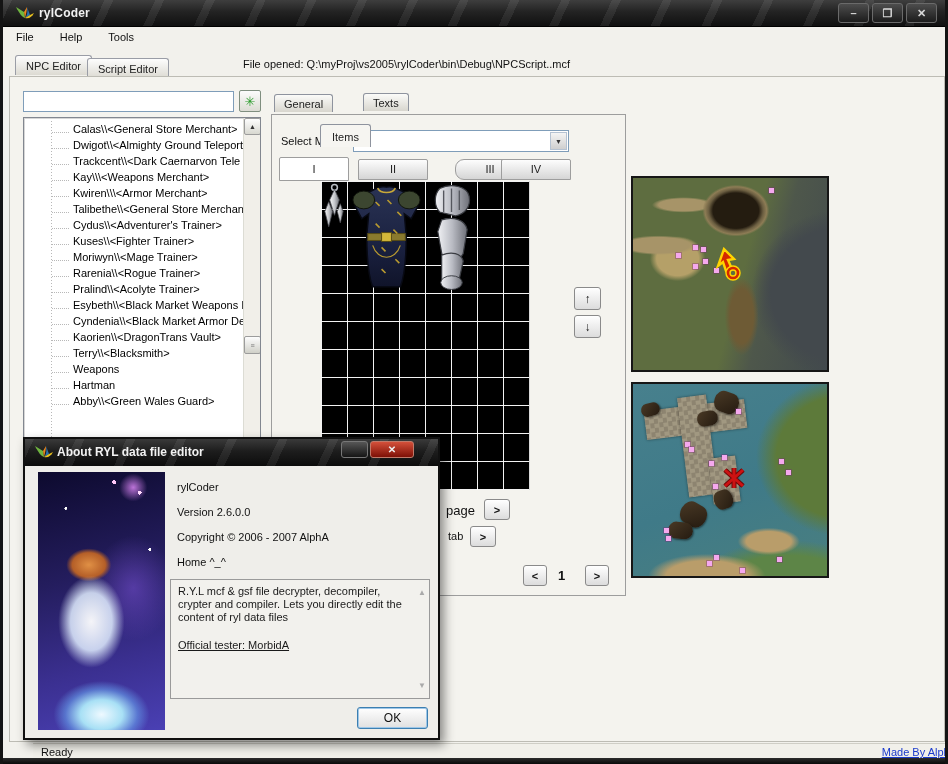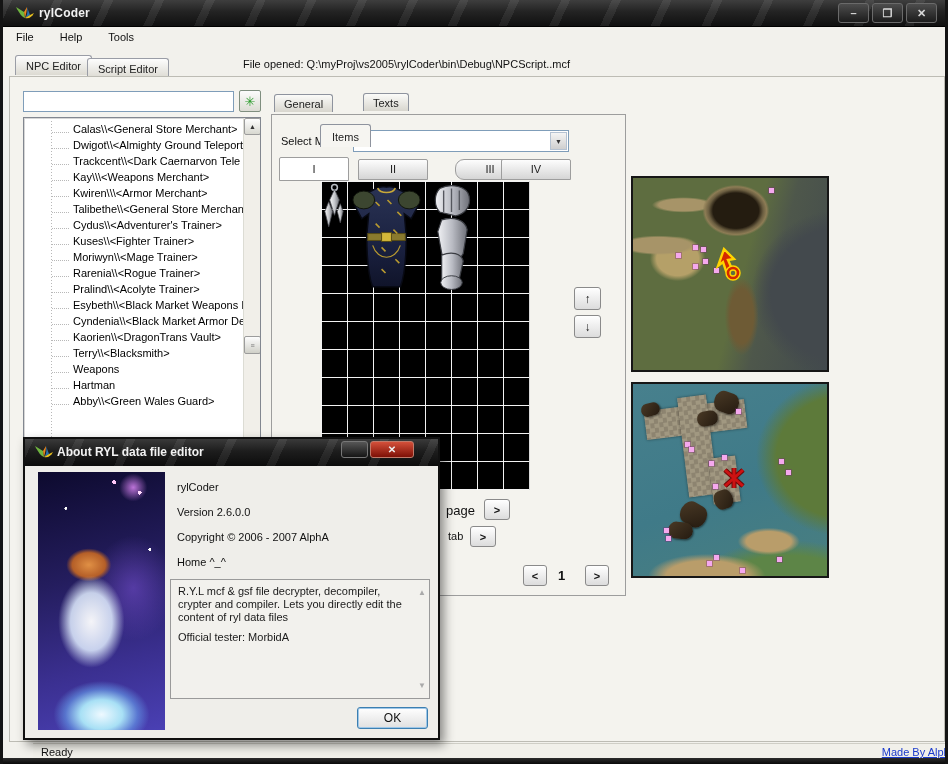--- a/index.html
+++ b/index.html
@@ -145,21 +145,21 @@
       radial-gradient(circle 14px at 75% 6%, rgba(230,140,255,.8), transparent),
       radial-gradient(ellipse 60px 42px at 50% 94%, #eef9ff 0%, #a8e0f5 35%, rgba(100,150,230,.65) 60%, transparent 80%),
       radial-gradient(ellipse 46px 64px at 42% 58%, rgba(255,255,255,.95) 0%, rgba(225,238,255,.85) 45%, transparent 72%),
       radial-gradient(ellipse 30px 22px at 40% 36%, #e09045 0%, #b55f28 55%, transparent 75%),
       radial-gradient(ellipse 55px 70px at 75% 45%, rgba(120,80,210,.55), transparent 75%),
       linear-gradient(165deg,#0d0a2e 0%,#241d5e 40%,#3a2f8f 72%,#4a40b4 100%); }
   .about-line{ position:absolute; left:152px; font-size:11px; color:#111; }
   #about-desc{ position:absolute; left:145px; top:140px; width:260px; height:120px; border:1px solid #9a9a9a;
       background:#f2f1ed; padding:5px 20px 5px 7px; font-size:11px; color:#1a1a1a; line-height:13px; }
   #about-desc .scr{ position:absolute; right:3px; font-size:8px; color:#aaa; }
-  #desc-tester{ margin-top:7px; }
+  #desc-tester{ margin-top:15px;text-decoration:underline; }
   #about-ok{ position:absolute; left:332px; top:268px; width:71px; height:22px; border:1px solid #3c7fb1; border-radius:3px;
       box-shadow:inset 0 0 0 1px #9ec7e8; background:linear-gradient(180deg,#ffffff,#e0e0e0); font-size:12px; color:#111;
       display:flex; align-items:center; justify-content:center; }
 </style>
 </head>
 <body>
 
 <div id="app">
 
   <div id="titlebar" class="abs">

